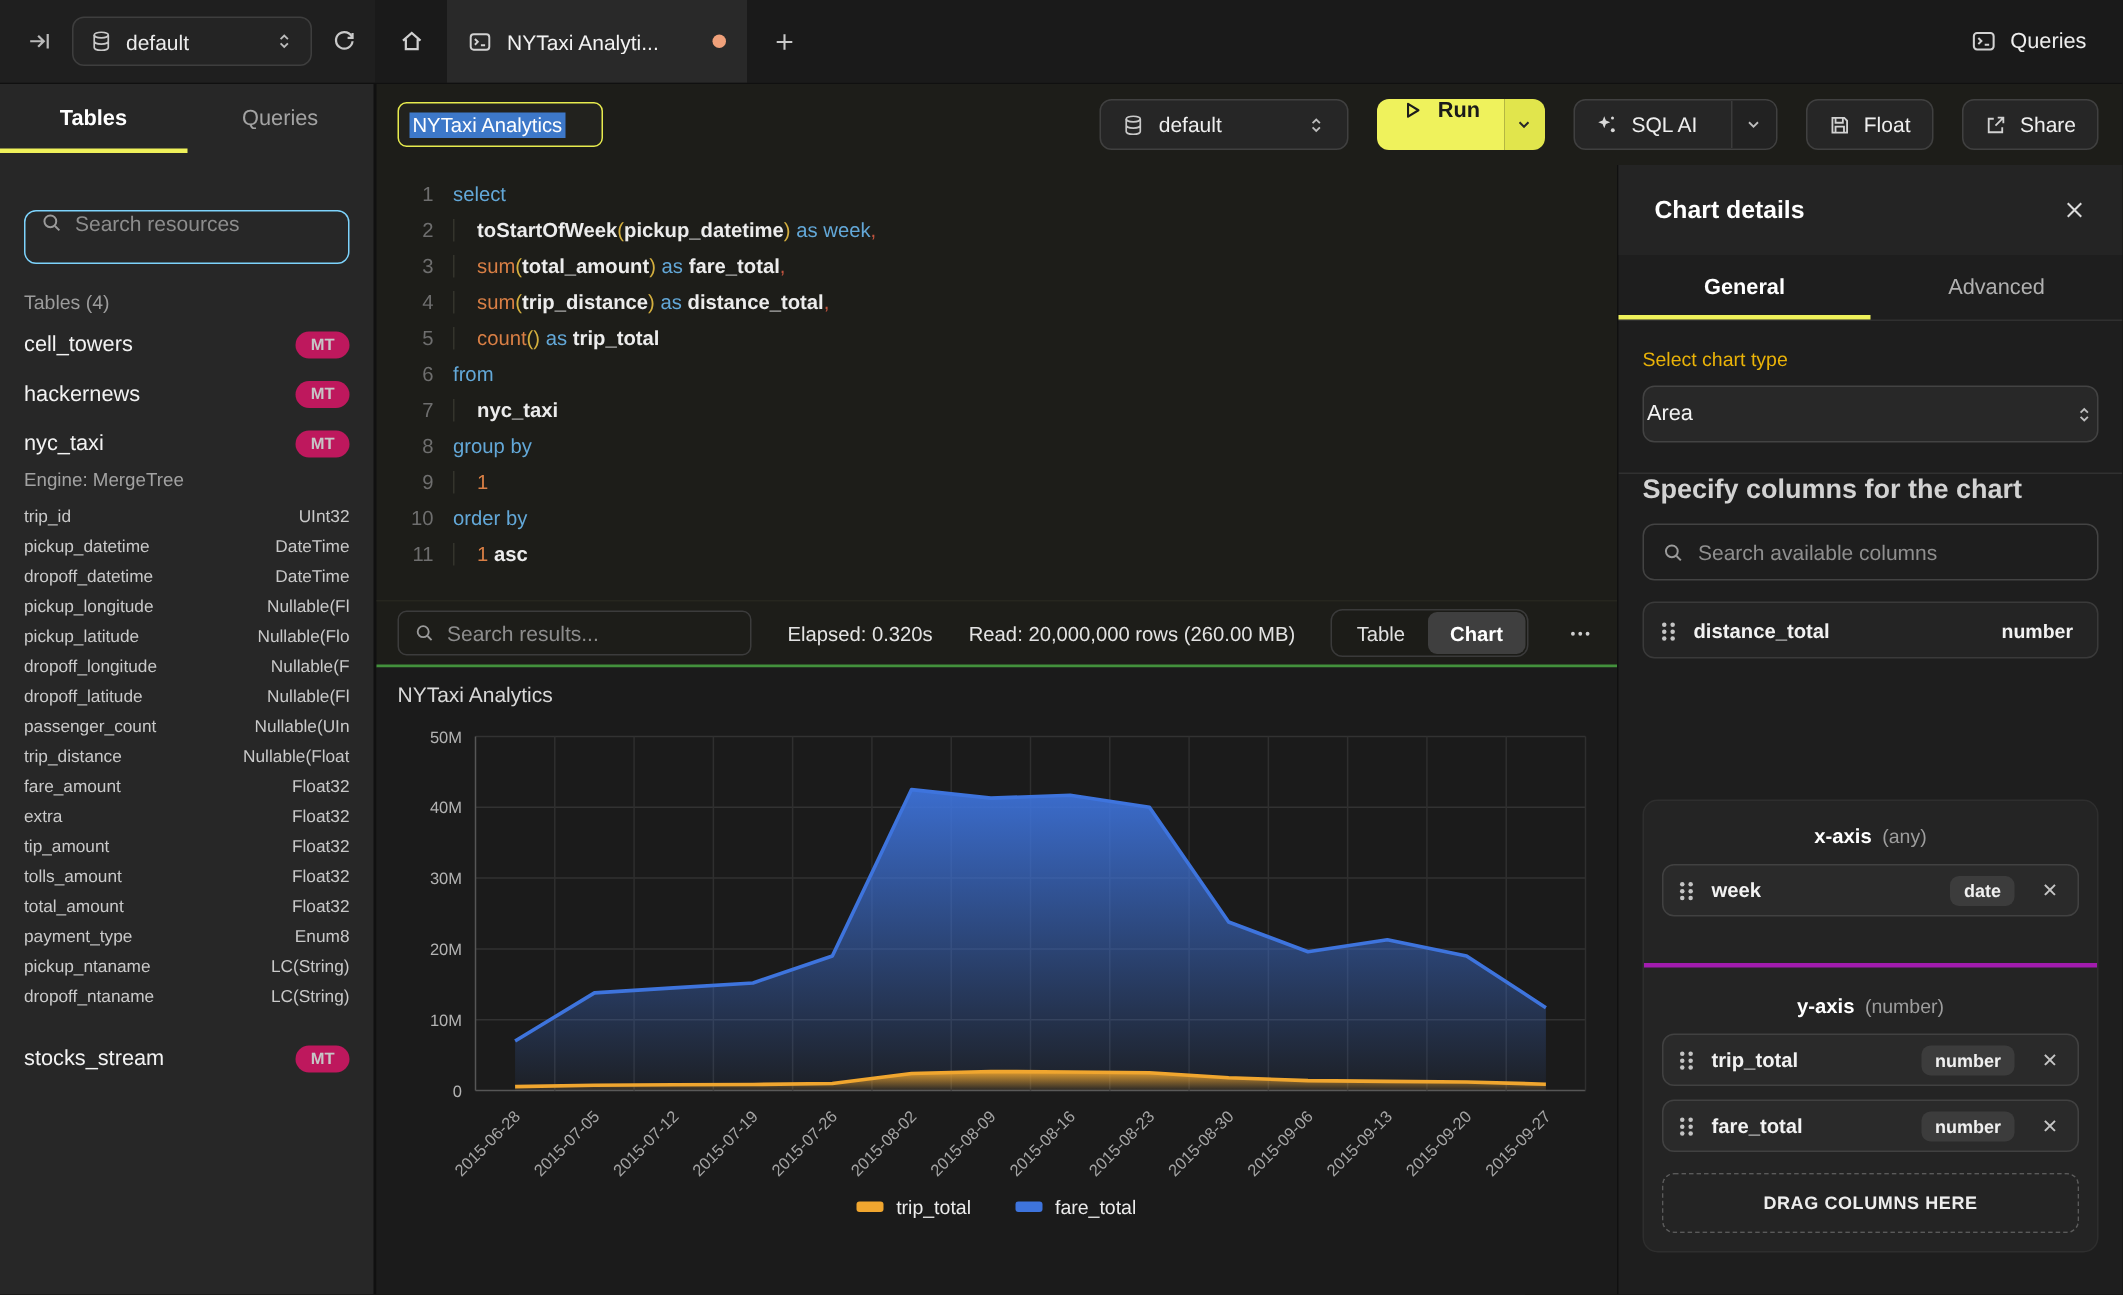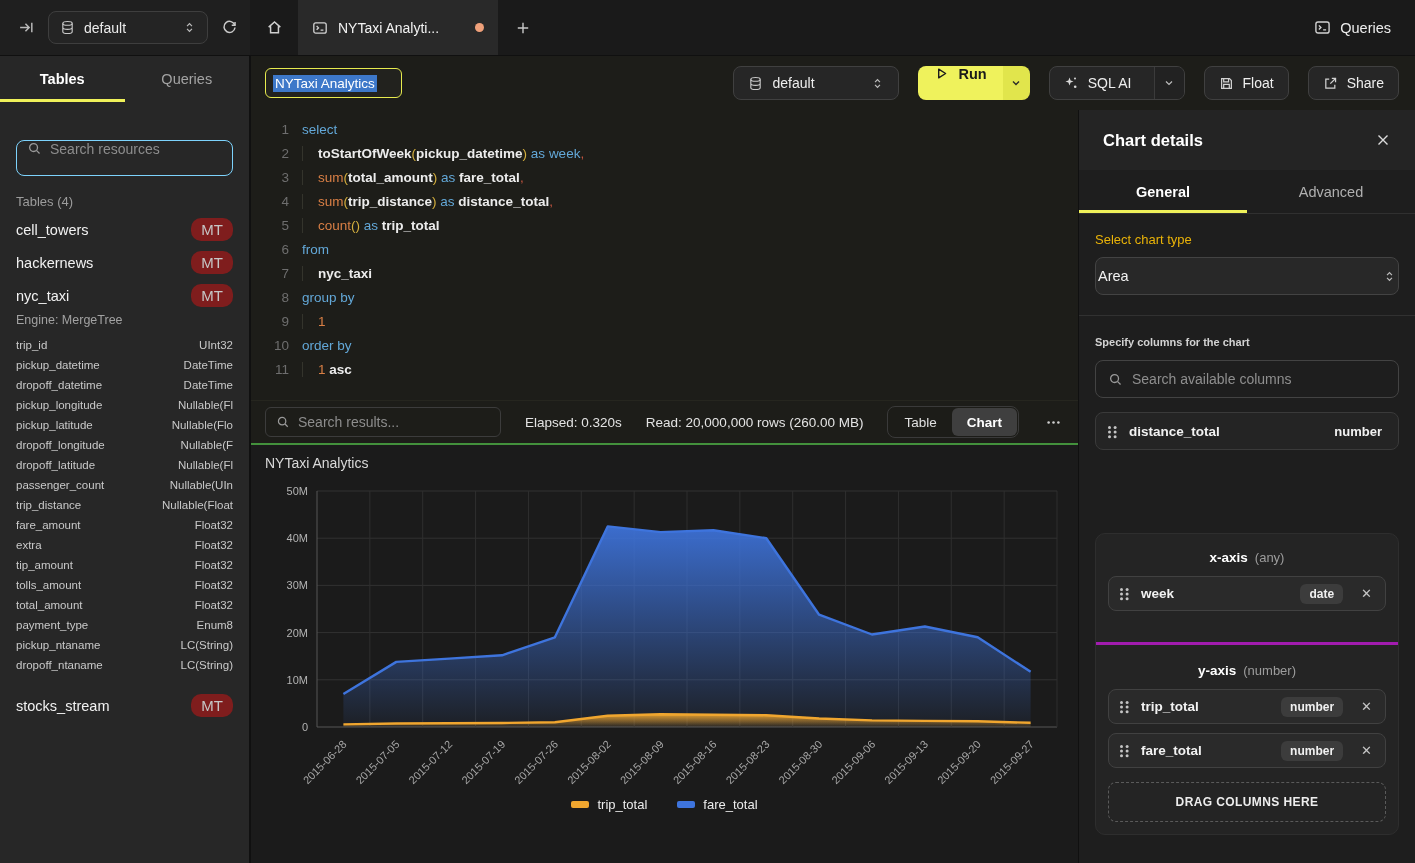--- a/index.html
+++ b/index.html
@@ -43,21 +43,21 @@
   .side-tab.active::after{content:"";position:absolute;left:0;right:0;bottom:0;height:3px;background:#eff15a;}
   .side-body{flex:1;padding:14px 16px 0;overflow:hidden;}
   .new-table{height:37px;width:100%;background:#f4f75b;border-radius:8px;display:flex;align-items:center;justify-content:center;gap:9px;color:#161616;font-weight:700;font-size:14.5px;}
   .side-search{margin-top:24px;height:36px;border:1px solid #7dd3fc;border-radius:8px;display:flex;align-items:flex-start;gap:8px;padding:0 10px;}
   .side-search input,.results-search input,.rp-search input{background:transparent;border:0;outline:0;color:#d6d6d6;font-size:14px;width:100%;}
   .side-search input::placeholder{color:#8d8d8d;}
   .section-label{margin:18px 0 4px;color:#9c9c9c;font-size:13px;}
   .table-row{height:33px;display:flex;align-items:center;justify-content:space-between;}
   .table-row.gap-top{margin-top:14px;}
   .table-name{color:#f2f2f2;font-size:14.5px;font-weight:500;}
-  .mt-badge{background:#7f1d1d;color:#c6c6c6;font-size:15px;font-weight:400;padding:3px 10px;border-radius:10px;}
+  .mt-badge{background:#be185d;color:#c6c6c6;font-size:11px;font-weight:700;padding:3px 10px;border-radius:10px;}
   .engine-label{color:#a2a2a2;font-size:12.5px;margin:1px 0 8px;}
   .cols{margin-bottom:6px;}
   .col-row{display:flex;justify-content:space-between;font-family:"DejaVu Sans Mono",monospace;font-size:11.5px;line-height:20px;color:#c9c9c9;white-space:nowrap;overflow:hidden;}
 
   
   .main{position:absolute;left:250px;top:110px;width:828px;bottom:0;background:#1d1d19;border-left:1px solid #101010;display:flex;flex-direction:column;}
   .editor{flex:0 0 290px;display:flex;font-family:"DejaVu Sans Mono",monospace;font-size:13.5px;line-height:24px;padding-top:8px;overflow:hidden;}
   .gutter{flex:0 0 38px;text-align:right;color:#6e6e6e;}
   .code{margin-left:13px;white-space:pre;}
   .tk-kw{color:#63a8d8}.tk-fn{color:#d97f45}.tk-fnb{color:#ececec;font-weight:700}
@@ -85,21 +85,21 @@
   .rp-close{margin-left:auto;display:flex;}
   .rp-tabs{flex:0 0 44px;display:flex;border-bottom:1px solid #303030;}
   .rp-tab{flex:1;display:flex;align-items:center;justify-content:center;font-size:14.5px;color:#b0b0b0;position:relative;}
   .rp-tab.active{color:#fff;font-weight:600;}
   .rp-tab.active::after{content:"";position:absolute;left:0;right:0;bottom:0;height:3px;background:#eff15a;}
   .rp-body{flex:1;display:flex;flex-direction:column;padding:18px 16px 14px;overflow:hidden;}
   .rp-label{color:#eab308;font-size:13px;}
   .rp-select{margin-top:10px;height:38px;border:1px solid #434343;border-radius:8px;background:#282828;display:flex;align-items:center;padding:0 2px;color:#f2f2f2;font-size:14.5px;}
   .rp-select .updown{margin-left:auto;}
   .rp-divider{height:1px;background:#313131;margin:20px -16px 0;}
-  .rp-sublabel{margin-top:20px;color:#d2d2d2;font-size:11px;font-weight:600;}
+  .rp-sublabel{color:#d2d2d2;font-size:18px;font-weight:600;}
   .rp-search{margin-top:12px;height:38px;border:1px solid #434343;border-radius:8px;display:flex;align-items:center;gap:9px;padding:0 12px;}
   .rp-search input::placeholder{color:#8f8f8f;}
   .avail-chip{margin-top:14px;height:38px;border:1px solid #3a3a3a;background:#242424;border-radius:8px;display:flex;align-items:center;gap:12px;padding:0 12px;}
   .chip-name{color:#f2f2f2;font-size:13.5px;font-weight:600;}
   .chip-type-plain{margin-left:auto;color:#f2f2f2;font-size:13px;font-weight:700;margin-right:4px;}
   .drag-dots{position:relative;width:9px;height:13px;flex:0 0 9px;}
   .drag-dots::before{content:"";position:absolute;left:0;top:1px;width:3px;height:3px;border-radius:50%;background:#c4c4c4;
     box-shadow:0 4.6px 0 #c4c4c4,0 9.2px 0 #c4c4c4,5.6px 0 0 #c4c4c4,5.6px 4.6px 0 #c4c4c4,5.6px 9.2px 0 #c4c4c4;}
   .axes-card{margin-top:auto;margin-bottom:14px;border:1px solid #2e2e2e;border-radius:10px;background:#242424;padding:10px 12px 12px;display:flex;flex-direction:column;}
   .axis-head{display:flex;justify-content:center;gap:7px;align-items:baseline;padding:6px 0 11px;}

